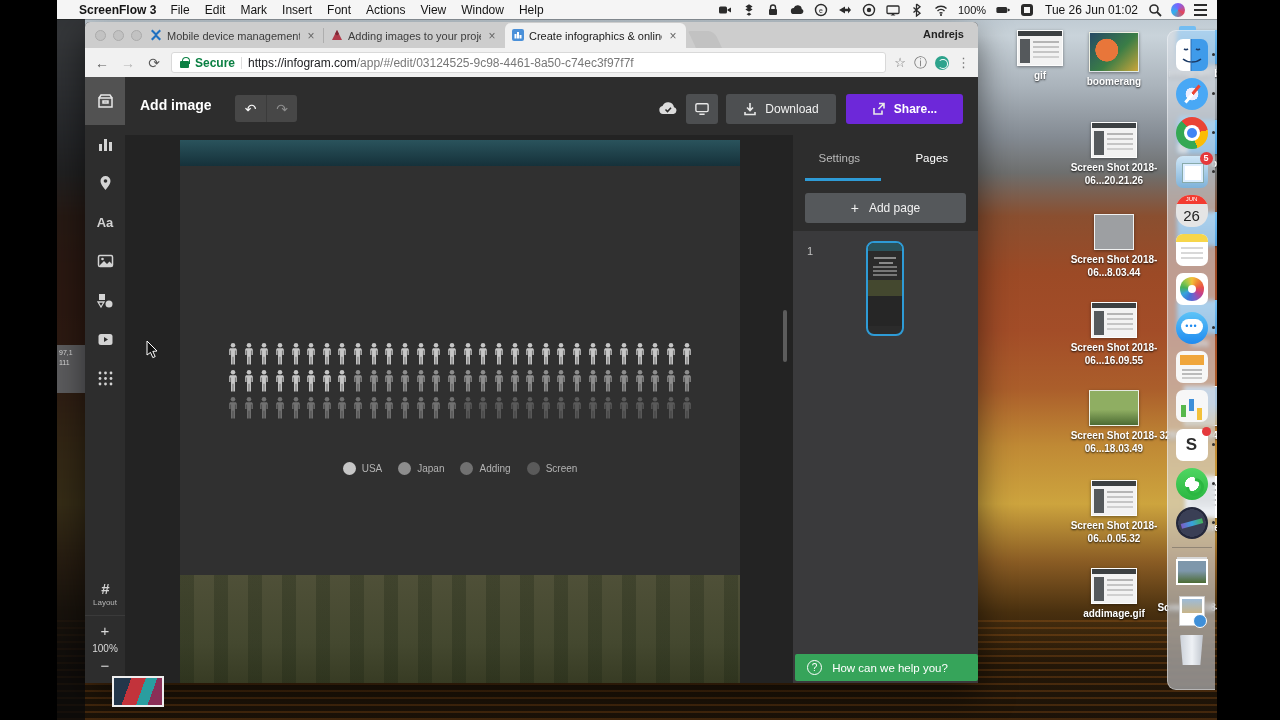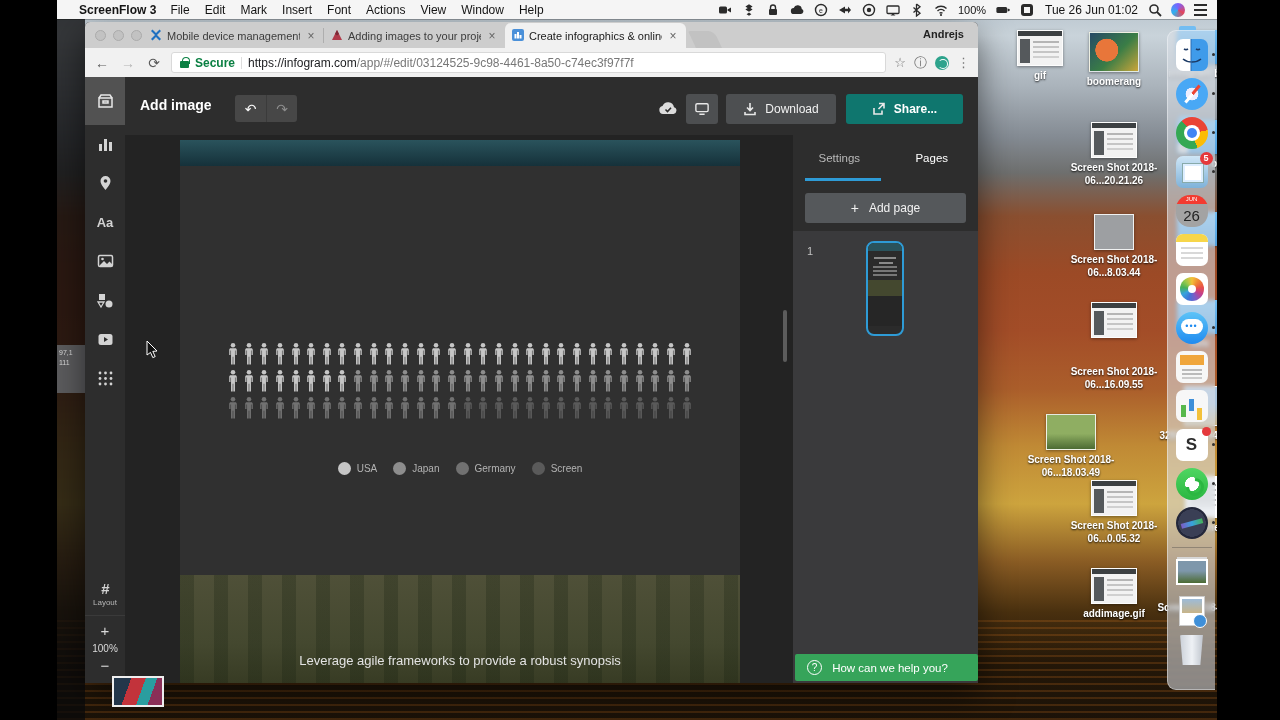--- a/index.html
+++ b/index.html
@@ -79,21 +79,21 @@
   .dk-circ { border-radius:50%; }
   .dk-safari { background:radial-gradient(circle,#eef 0 28%, #49a8f5 29% 100%); }
   .dk-safari::after { content:''; position:absolute; left:15px; top:5px; width:3px; height:22px;
     background:linear-gradient(180deg,#e43 0 50%, #fff 50%); transform:rotate(40deg); }
   .dk-chrome { background:conic-gradient(from -40deg, #ea4335 0 120deg, #fbbc05 120deg 200deg, #34a853 200deg 360deg); }
   .dk-chrome::before { content:''; position:absolute; left:8px; top:8px; width:16px; height:16px; border-radius:50%; background:#fff; }
   .dk-chrome::after { content:''; position:absolute; left:11px; top:11px; width:10px; height:10px; border-radius:50%; background:#4285f4; }
   .dk-mail { background:linear-gradient(180deg,#cfe6f6,#7fb2d9); }
   .dk-mail::after { content:''; position:absolute; left:6px; top:7px; width:20px; height:18px; background:#fff;
     border:1px solid #8aa; box-shadow:inset 0 0 0 2px #def; }
-  .dk-cal { background:#a3a3a3;border-radius:14px; }
+  .dk-cal { background:#e5e5e5;border-radius:14px; }
   .dk-cal .top { position:absolute; left:0; top:0; right:0; height:9px; background:#f33b30; color:#fff; font-size:6px; text-align:center; line-height:9px; }
   .dk-cal .num { position:absolute; left:0; top:9px; right:0; bottom:0; display:flex; align-items:center; justify-content:center;
     font-size:15px; color:#222; }
   .dk-notes { background:#fff; }
   .dk-notes::before { content:''; position:absolute; left:0; top:0; right:0; height:8px; background:#f7d64a; }
   .dk-notes::after { content:''; position:absolute; left:5px; top:13px; width:22px; height:2px; background:#d8d8d8;
     box-shadow:0 5px 0 #d8d8d8, 0 10px 0 #d8d8d8; }
   .dk-photos { background:#fff; }
   .dk-photos::before { content:''; position:absolute; left:4px; top:4px; width:24px; height:24px; border-radius:50%;
     background:conic-gradient(#f3c13a,#ef8633,#e8504a,#c23f8e,#7b5cc7,#3f74d8,#37a3dd,#45b158,#9ac94a,#f3c13a); }
@@ -172,21 +172,21 @@
   .zoom-level { font-size:10px; color:#d9d9d9; margin:3px 0; }
   .appbar { position:absolute; left:40px; right:0; top:0; height:58px; background:#2d2d2d; }
   .app-title { position:absolute; left:15px; top:20px; font-size:14px; font-weight:bold; color:#fff; }
   .histbtn { position:absolute; top:18px; width:31px; height:27px; background:#474747; display:flex; align-items:center;
     justify-content:center; font-size:14px; color:#fafafa; }
   .histbtn.redo { color:#8d8d8d; border-left:1px solid #3b3b3b; }
   .cloud-ic { position:absolute; top:24px; }
   .toolbtn { position:absolute; top:17px; height:30px; background:#4d4f51; border-radius:3px; color:#f2f2f2;
     font-size:12px; display:flex; align-items:center; justify-content:center; gap:8px; }
   .toolbtn svg { width:14px; height:14px; fill:none; stroke:#e8e8e8; stroke-width:1.6; }
-  .toolbtn.share { background:#0f766e; color:#fff; font-weight:bold; }
+  .toolbtn.share { background:#6d28d9; color:#fff; font-weight:bold; }
   .canvas-wrap { position:absolute; left:40px; top:58px; right:185px; bottom:0; background:#232323; overflow:hidden; }
   .canvas { position:absolute; left:55px; top:5px; width:560px; height:560px; background:#303030; overflow:hidden; }
   .cv-teal { height:26px; background:linear-gradient(180deg,#2a535c,#15313a); }
   .cv-heading { position:absolute; left:40px; right:40px; top:123px; text-align:center;
     font-size:13px; line-height:18px; color:#c9c9c9; letter-spacing:.2px; }
   .pictogram { position:absolute; left:48px; top:203px; width:464px; display:flex; flex-direction:column; gap:5px; }
   .pg-row { display:flex; justify-content:space-between; }
   .person { height:22px; width:10px; }
   .cv-legend { position:absolute; left:0; right:0; top:322px; display:flex; justify-content:center; gap:16px; }
   .lg-item { display:flex; align-items:center; gap:6px; font-size:10px; color:#b3b3b3; }
@@ -361,33 +361,33 @@
           <div class="lbl">ltc.tw b</div>
         </div>
         <div class="dicon" style="left: 1009px; top: 214px;">
           <div class="th th-gray"></div>
           <div class="lbl">Screen Shot 2018-06...8.03.44</div>
         </div>
         <div class="dicon" style="left: 1095px; top: 212px;">
           <div class="folder"></div>
           <div class="lbl">pri</div>
         </div>
-        <div class="dicon" style="left: 1009px; top: 302px; gap: 24px;">
+        <div class="dicon" style="left: 1009px; top: 302px;">
           <div class="th th-shot">
             <i class="a"></i>
             <i class="b"></i>
             <i class="c"></i>
           </div>
           <div class="lbl">Screen Shot 2018-06...16.09.55</div>
         </div>
         <div class="dicon" style="left: 1095px; top: 300px;">
           <div class="folder"></div>
           <div class="lbl">tshi</div>
         </div>
-        <div class="dicon" style="left: 966px; top: 390px; margin-top: 24px;">
+        <div class="dicon" style="left: 1009px; top: 390px;">
           <div class="th th-green"></div>
           <div class="lbl">Screen Shot 2018-06...18.03.49</div>
         </div>
         <div class="dicon" style="left: 1099px; top: 386px;">
           <div class="th th-street"></div>
           <div class="lbl">32974168 948754...</div>
         </div>
         <div class="dicon" style="left: 1009px; top: 480px;">
           <div class="th th-shot">
             <i class="a"></i>
@@ -947,29 +947,28 @@
                 <span class="lg-item">
                   <span class="lg-dot" style="background: rgb(198, 198, 198);"></span>
                   <span>USA</span>
                 </span>
                 <span class="lg-item">
                   <span class="lg-dot" style="background: rgb(141, 141, 141);"></span>
                   <span>Japan</span>
                 </span>
                 <span class="lg-item">
                   <span class="lg-dot" style="background: rgb(113, 113, 113);"></span>
-                  <span>Germany</span>
+                  <span>Adding</span>
                 </span>
                 <span class="lg-item">
                   <span class="lg-dot" style="background: rgb(90, 90, 90);"></span>
                   <span>Screen</span>
                 </span>
               </div>
             <div class="cv-forest">
-              <div class="f-txt">Leverage agile frameworks to provide a robust synopsis</div>
             </div>
           </div>
           <div class="cv-scroll"></div>
         </div>
 
         <div class="panel">
           <div class="p-tabs" id="panel-tabs">
               <div class="p-tab">Settings</div>
               <div class="p-tab active">Pages</div>
             </div>

